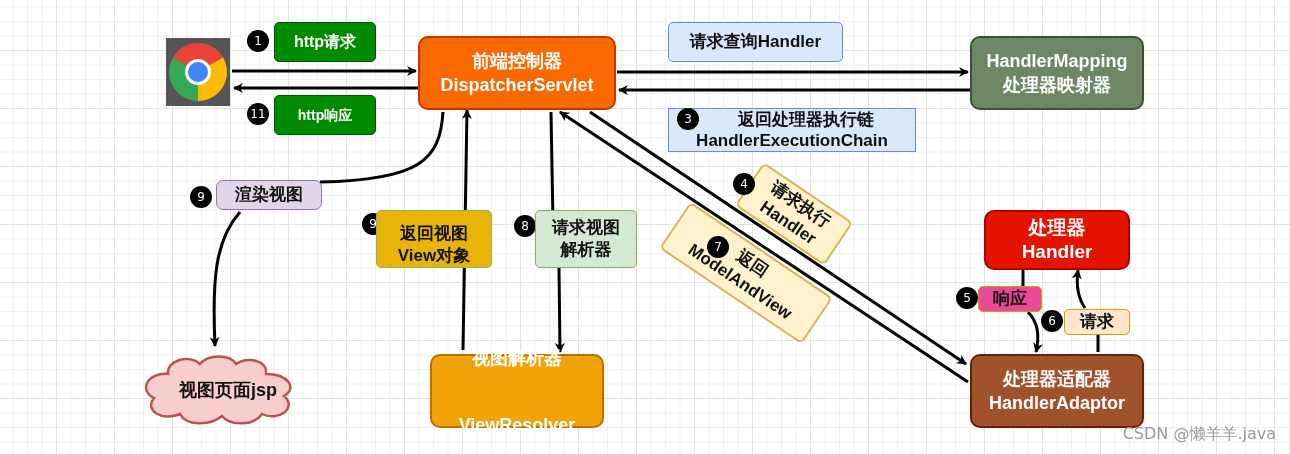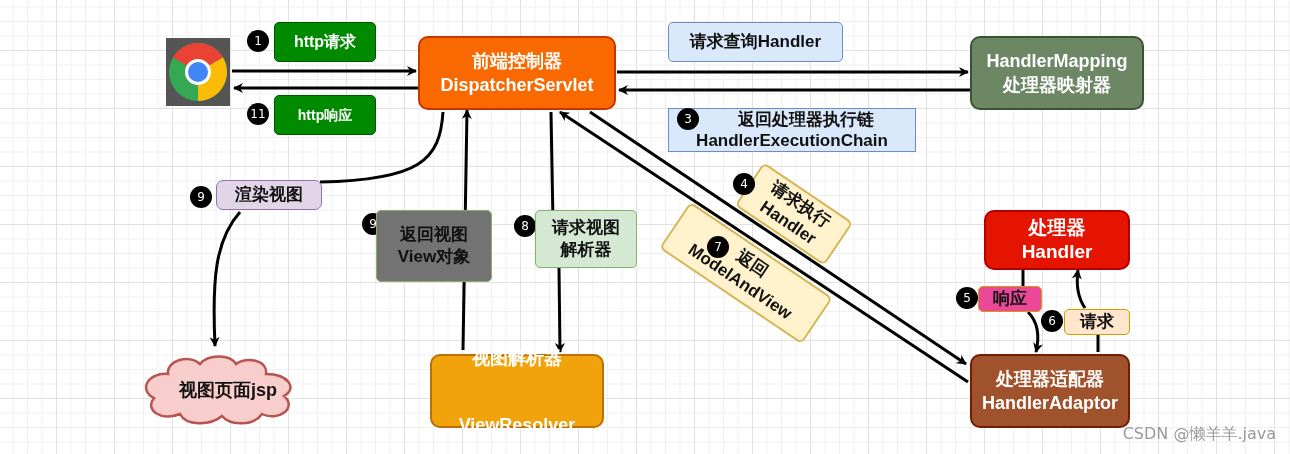--- a/index.html
+++ b/index.html
@@ -84,21 +84,21 @@
 <div class="node" style="left:970px;top:36px;width:174px;height:74px;background:#6d8764;border:2px solid #3a5431;">
   <span>HandlerMapping</span>
   <span>处理器映射器</span>
 </div>
 
 <div class="node" style="left:984px;top:210px;width:146px;height:60px;background:#e51400;border:2px solid #b20000;font-size:19px;">
   <span>处理器</span>
   <span>Handler</span>
 </div>
 
-<div class="node" style="left:970px;top:354px;width:160px;height:74px;background:#a0522d;border:2px solid #6d1f00;">
+<div class="node" style="left:970px;top:354px;width:174px;height:74px;background:#a0522d;border:2px solid #6d1f00;">
   <span>处理器适配器</span>
   <span>HandlerAdaptor</span>
 </div>
 
 <div class="node" style="left:430px;top:354px;width:174px;height:74px;background:#f0a30a;border:2px solid #bd7000;gap:43px;">
   <span>视图解析器</span>
   <span>ViewResolver</span>
 </div>
 
 <div style="position:absolute;left:138px;top:352px;width:164px;height:76px;">
@@ -151,21 +151,21 @@
   <span>请求</span>
 </div>
 
 <div class="badge" style="left:514px;top:215px;">8</div>
 <div class="label" style="left:535px;top:210px;width:102px;height:58px;background:#d5e8d4;border:1.5px solid #82b366;">
   <span>请求视图</span>
   <span>解析器</span>
 </div>
 
 <div class="badge" style="left:362px;top:213px;">9</div>
-<div class="label" style="left:376px;top:210px;width:116px;height:72px;background:#737373;border:1.5px solid #82b366;">
+<div class="label" style="left:376px;top:210px;width:116px;height:58px;background:#eab308;border:1.5px solid #82b366;justify-content:flex-end;">
   <span>返回视图</span>
   <span>View对象</span>
 </div>
 
 <div class="badge" style="left:190px;top:186px;">9</div>
 <div class="label" style="left:216px;top:180px;width:106px;height:30px;background:#e1d5e7;border:1.5px solid #9673a6;border-radius:7px;">
   <span>渲染视图</span>
 </div>
 
 <div class="watermark">CSDN @懒羊羊.java</div>

